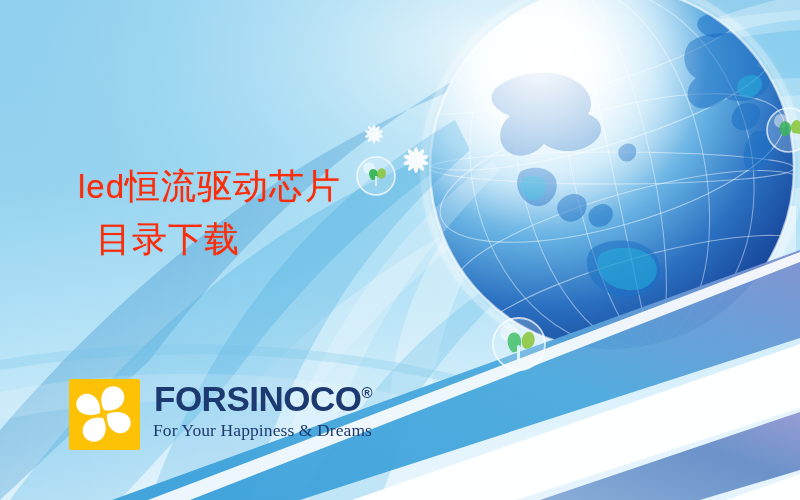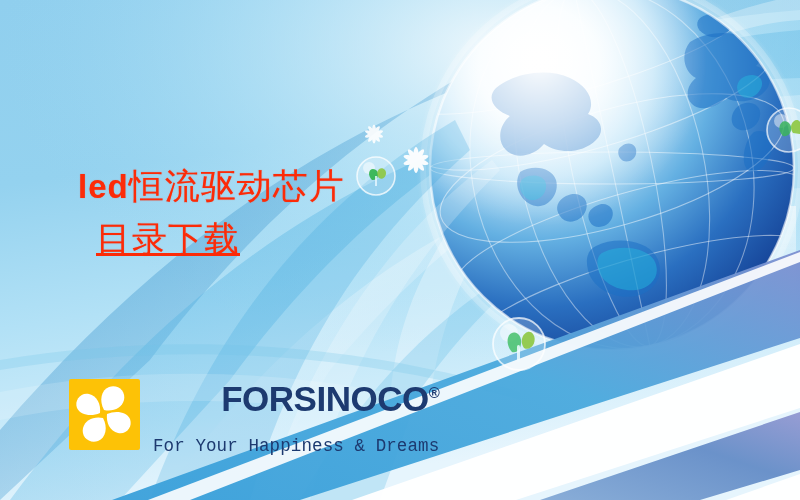--- a/index.html
+++ b/index.html
@@ -18,41 +18,41 @@
   }
   .hl-line{
     color:#fc2b08;
     font-family:"DejaVu Serif", serif;
     font-size:35px;
     line-height:1.52;
     letter-spacing:1px;
     white-space:nowrap;
     text-shadow:0 0 1px rgba(252,43,8,.5);
   }
-  .hl-line.second{padding-left:18px;text-decoration:underline;}
-  .hl-en{font-family:"Liberation Sans",sans-serif;font-weight:bold;font-size:33px;}
+  .hl-line.second{padding-left:18px;}
+  .hl-en{font-family:"Liberation Sans",sans-serif;font-weight:normal;font-size:33px;}
 
   
   #logo{
     position:absolute;left:69px;top:379px;z-index:45;
     display:flex;align-items:flex-start;
   }
   #logo-mark{
     width:71px;height:71px;background:#fdc206;border-radius:2px;
     position:relative;flex:0 0 auto;
   }
   #logo-text{margin-left:13px;padding-top:2px;text-align:right;}
   #logo-word{
     color:#1d3a70;font-weight:bold;font-size:35px;letter-spacing:-0.5px;
     line-height:1;white-space:nowrap;font-family:"Liberation Sans",sans-serif;
   }
   #logo-word sup{font-size:15px;vertical-align:super;font-weight:bold;}
   #logo-tag{
-    color:#1d3a70;font-size:17.5px;letter-spacing:0.1px;margin-top:20px;
-    white-space:nowrap;font-family:Liberation Mono, monospace;
+    color:#1d3a70;font-size:17.5px;letter-spacing:0.1px;margin-top:4px;
+    white-space:nowrap;font-family:Liberation Serif, serif;
   }
 </style>
 </head>
 <body>
 
 <div id="stage">
 
   <svg class="layer" viewBox="0 0 800 500" preserveAspectRatio="none" xmlns="http://www.w3.org/2000/svg">
     <defs>
       <linearGradient id="bgGrad" x1="0" y1="0" x2="0.25" y2="1">

